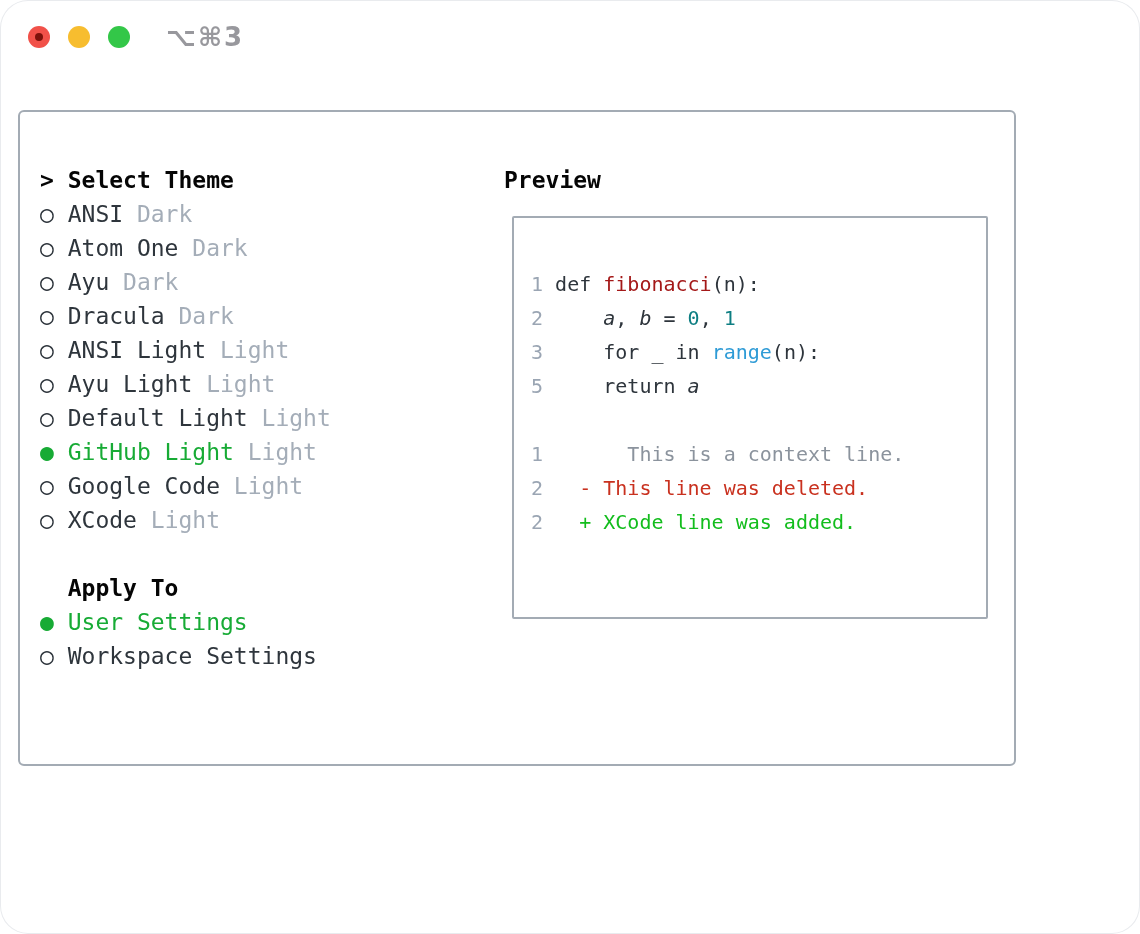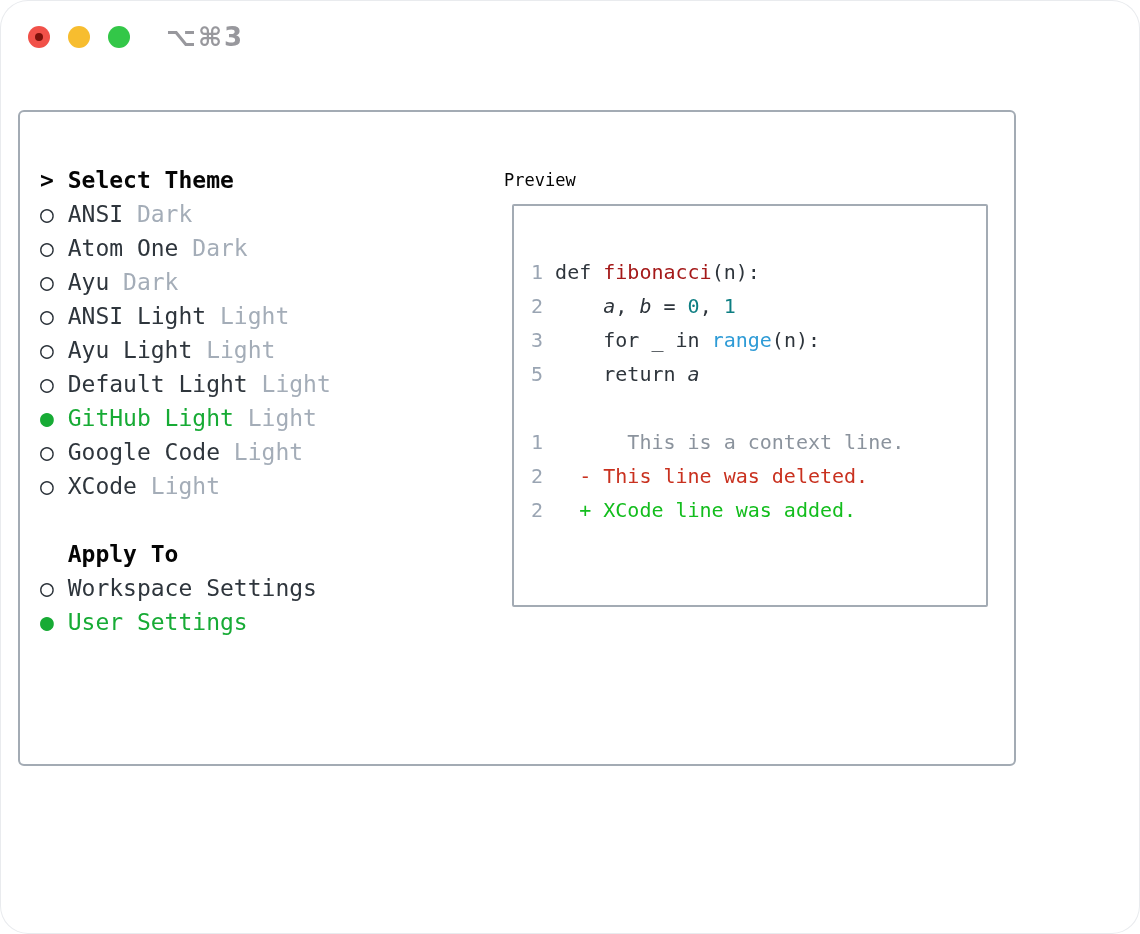--- a/index.html
+++ b/index.html
@@ -41,24 +41,24 @@
   .row.selected .bullet, .row.selected .name { color:var(--accent-green,#17ab35); }
   .header-row { font-weight:bold; color:#050505; }
   .header-row .prompt { display:inline-block; width:2ch; color:#050505; }
   .apply-header { padding-left:2ch; color:#050505;font-weight:bold; }
   .hint-row { color:var(--muted-gray,#a4adb8); }
   .spacer { height:34px; }
 
   
   .preview-title {
     position:absolute; left:484px; top:51px; height:34px; line-height:34px;
-    font-size:17px; font-weight:normal; color:#050505;
+    font-size:23px; font-weight:bold; color:#050505;
   }
   .preview-box {
-    position:absolute; left:492px; top:92px; width:476px; height:403px;
+    position:absolute; left:492px; top:104px; width:476px; height:403px;
     border:2px solid var(--border-gray,#a3abb4); border-radius:2px;
     padding:49px 16px 0 17px; background:#fff; overflow:hidden;
   }
   .code-line { height:34px; line-height:34px; font-size:20px; white-space:pre; }
   .code-line .ln { color:var(--lineno-gray,#9aa5b3); }
   .tk-pl  { color:var(--text-dark,#2e353c); }
   .tk-fn  { color:var(--function-red,#a41919); }
   .tk-fn2 { color:var(--builtin-blue,#2e9bd6); }
   .tk-num { color:var(--number-teal,#0d7e82); }
   .tk-var { color:var(--text-dark,#2e353c); font-style:italic; }
@@ -82,36 +82,37 @@
 
     <div class="left-col">
 
       <div class="row header-row"><span class="prompt">&gt;</span><span>Select Theme</span></div>
 
       <div>
 
       <div class="row theme-row"><span class="bullet">○</span><span class="name">ANSI</span><span class="tag">Dark</span></div>
           <div class="row theme-row"><span class="bullet">○</span><span class="name">Atom One</span><span class="tag">Dark</span></div>
           <div class="row theme-row"><span class="bullet">○</span><span class="name">Ayu</span><span class="tag">Dark</span></div>
+          <div class="row theme-row"><span class="bullet">○</span><span class="name">Dracula</span><span class="tag">Dark</span></div>
           <div class="row theme-row"><span class="bullet">○</span><span class="name">ANSI Light</span><span class="tag">Light</span></div>
           <div class="row theme-row"><span class="bullet">○</span><span class="name">Ayu Light</span><span class="tag">Light</span></div>
           <div class="row theme-row"><span class="bullet">○</span><span class="name">Default Light</span><span class="tag">Light</span></div>
           <div class="row theme-row selected"><span class="bullet">●</span><span class="name">GitHub Light</span><span class="tag">Light</span></div>
           <div class="row theme-row"><span class="bullet">○</span><span class="name">Google Code</span><span class="tag">Light</span></div>
           <div class="row theme-row"><span class="bullet">○</span><span class="name">XCode</span><span class="tag">Light</span></div>
         </div>
 
       <div class="spacer"></div>
 
       <div class="row apply-header">Apply To</div>
 
       <div>
 
-      <div class="row apply-row"><span class="bullet">○</span><span class="name">Workspace Settings</span></div>
-          <div class="row apply-row selected"><span class="bullet">●</span><span class="name">User Settings</span></div>
+      <div class="row apply-row selected"><span class="bullet">●</span><span class="name">User Settings</span></div>
+          <div class="row apply-row"><span class="bullet">○</span><span class="name">Workspace Settings</span></div>
         </div>
 
       <div class="spacer"></div>
 
       <div>
 
       <div class="row hint-row"></div>
           <div class="row hint-row"></div>
         </div>
 

